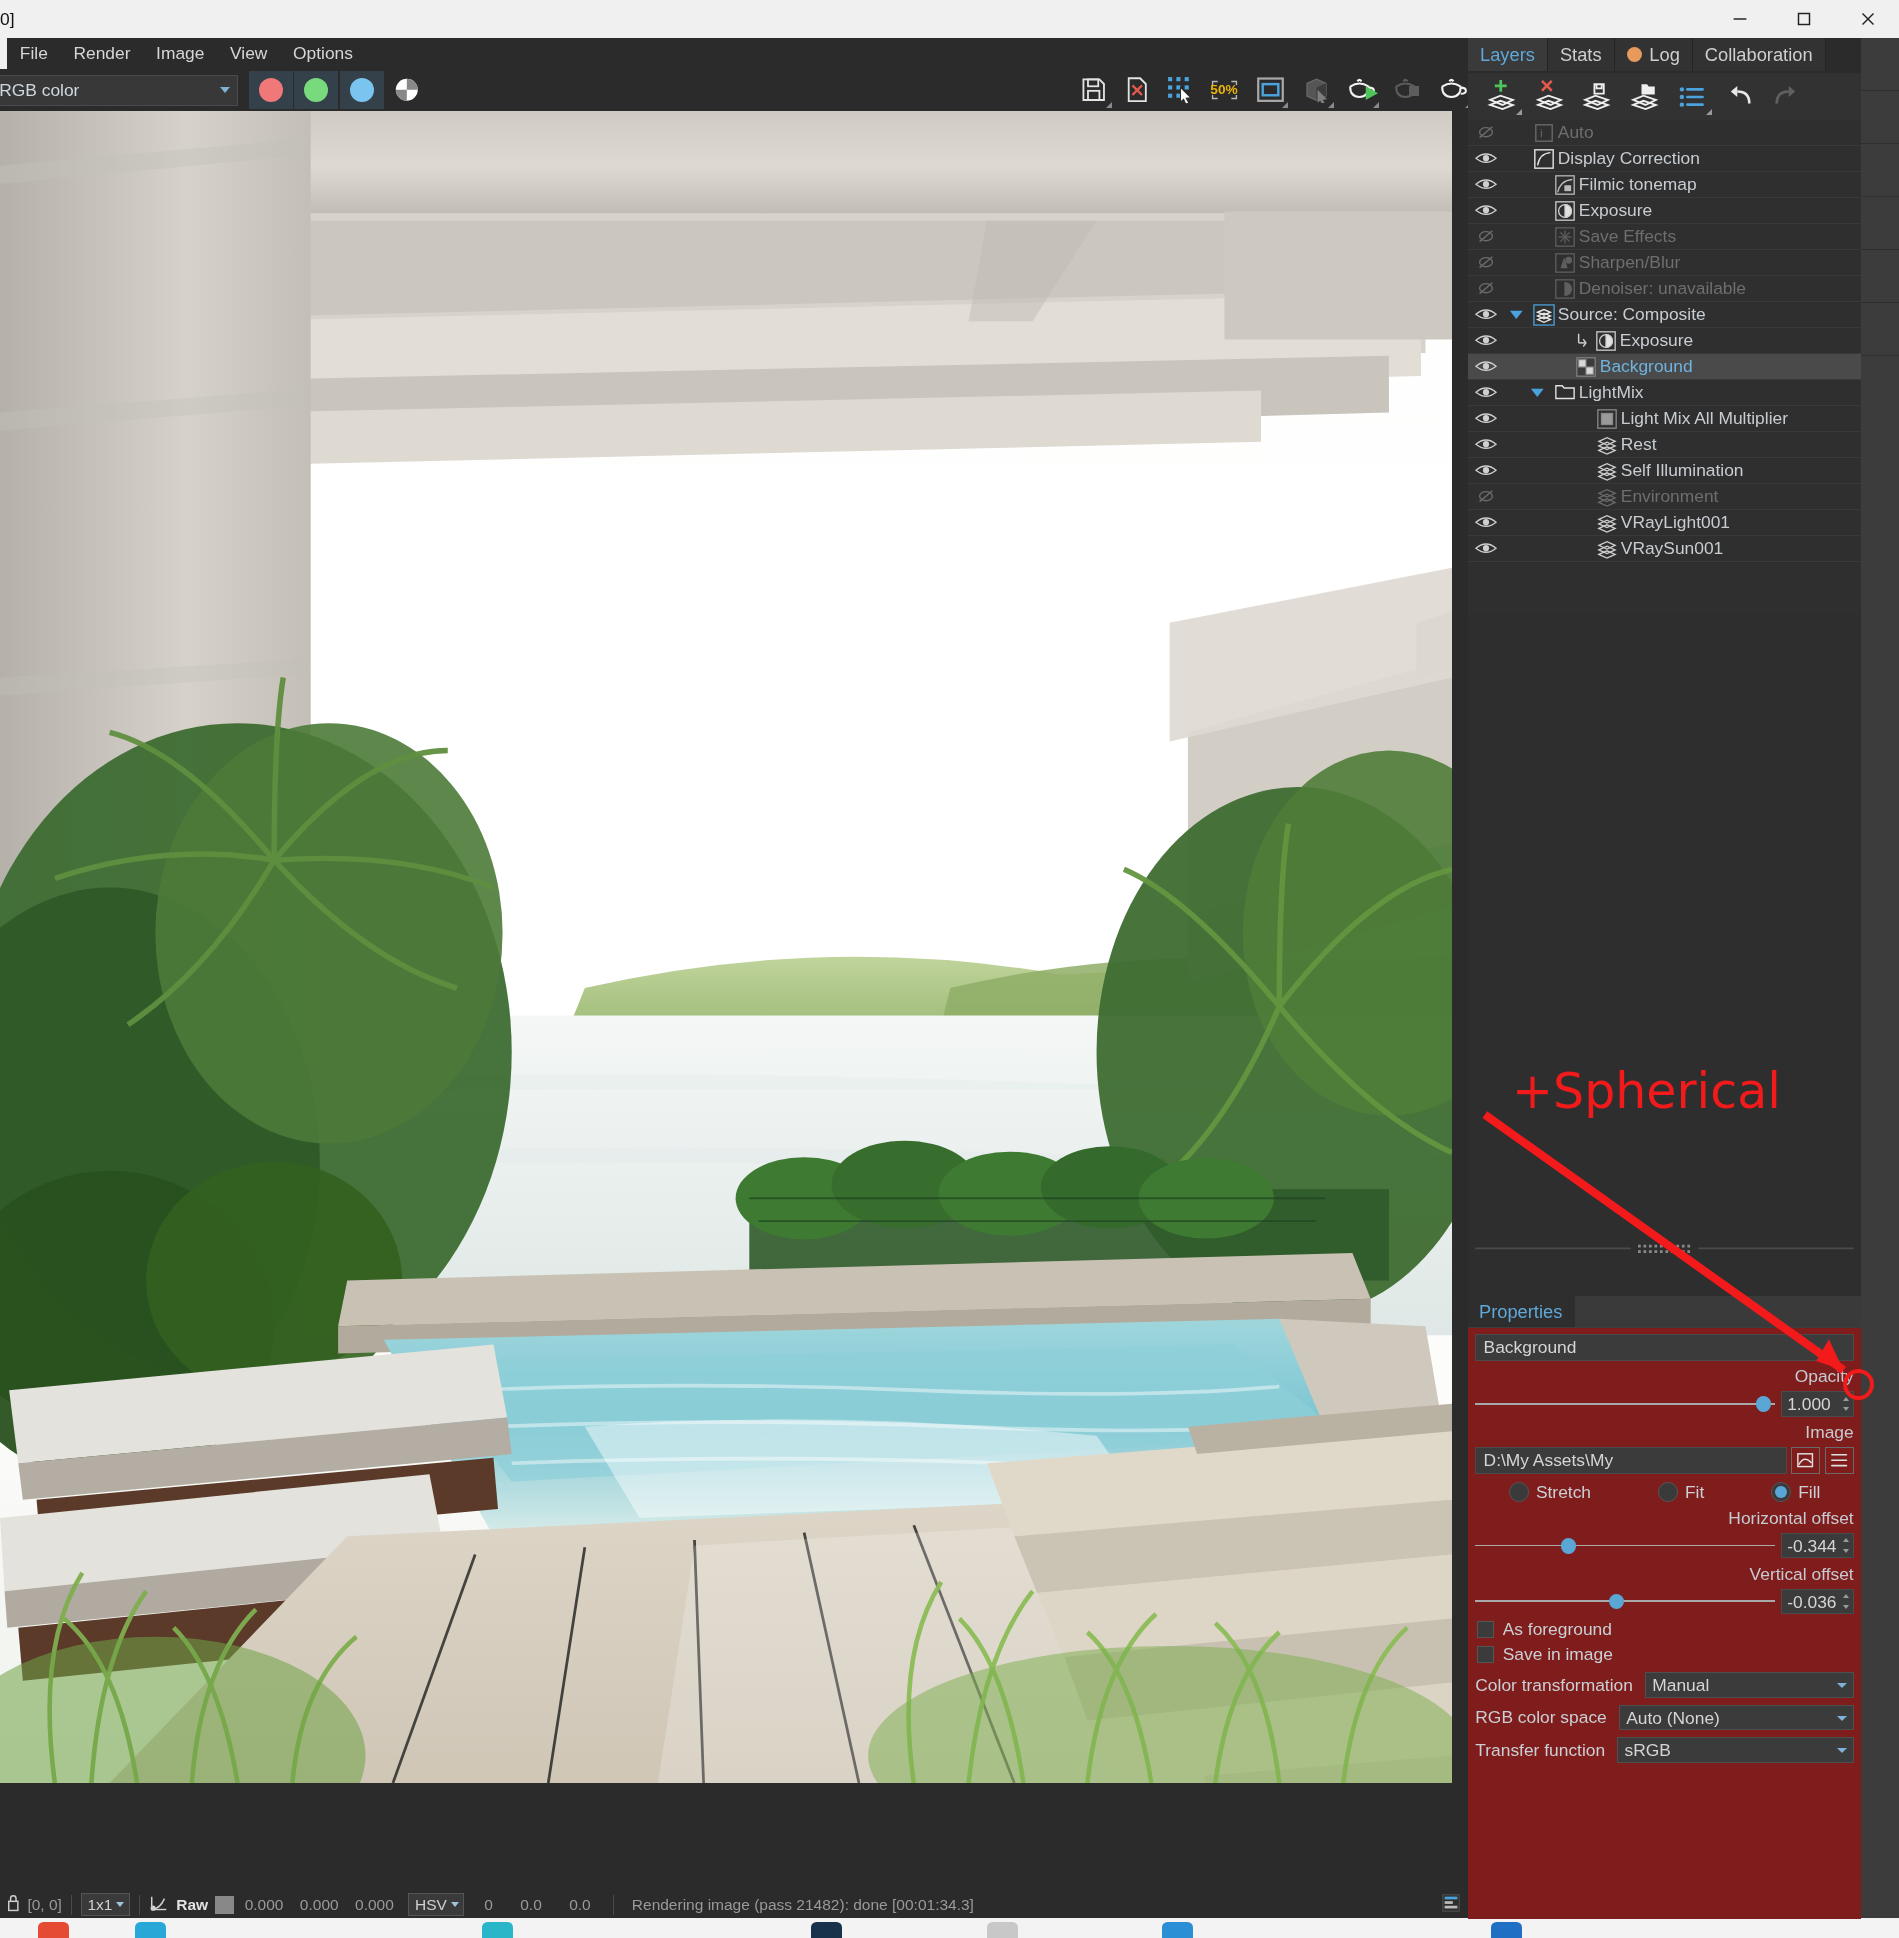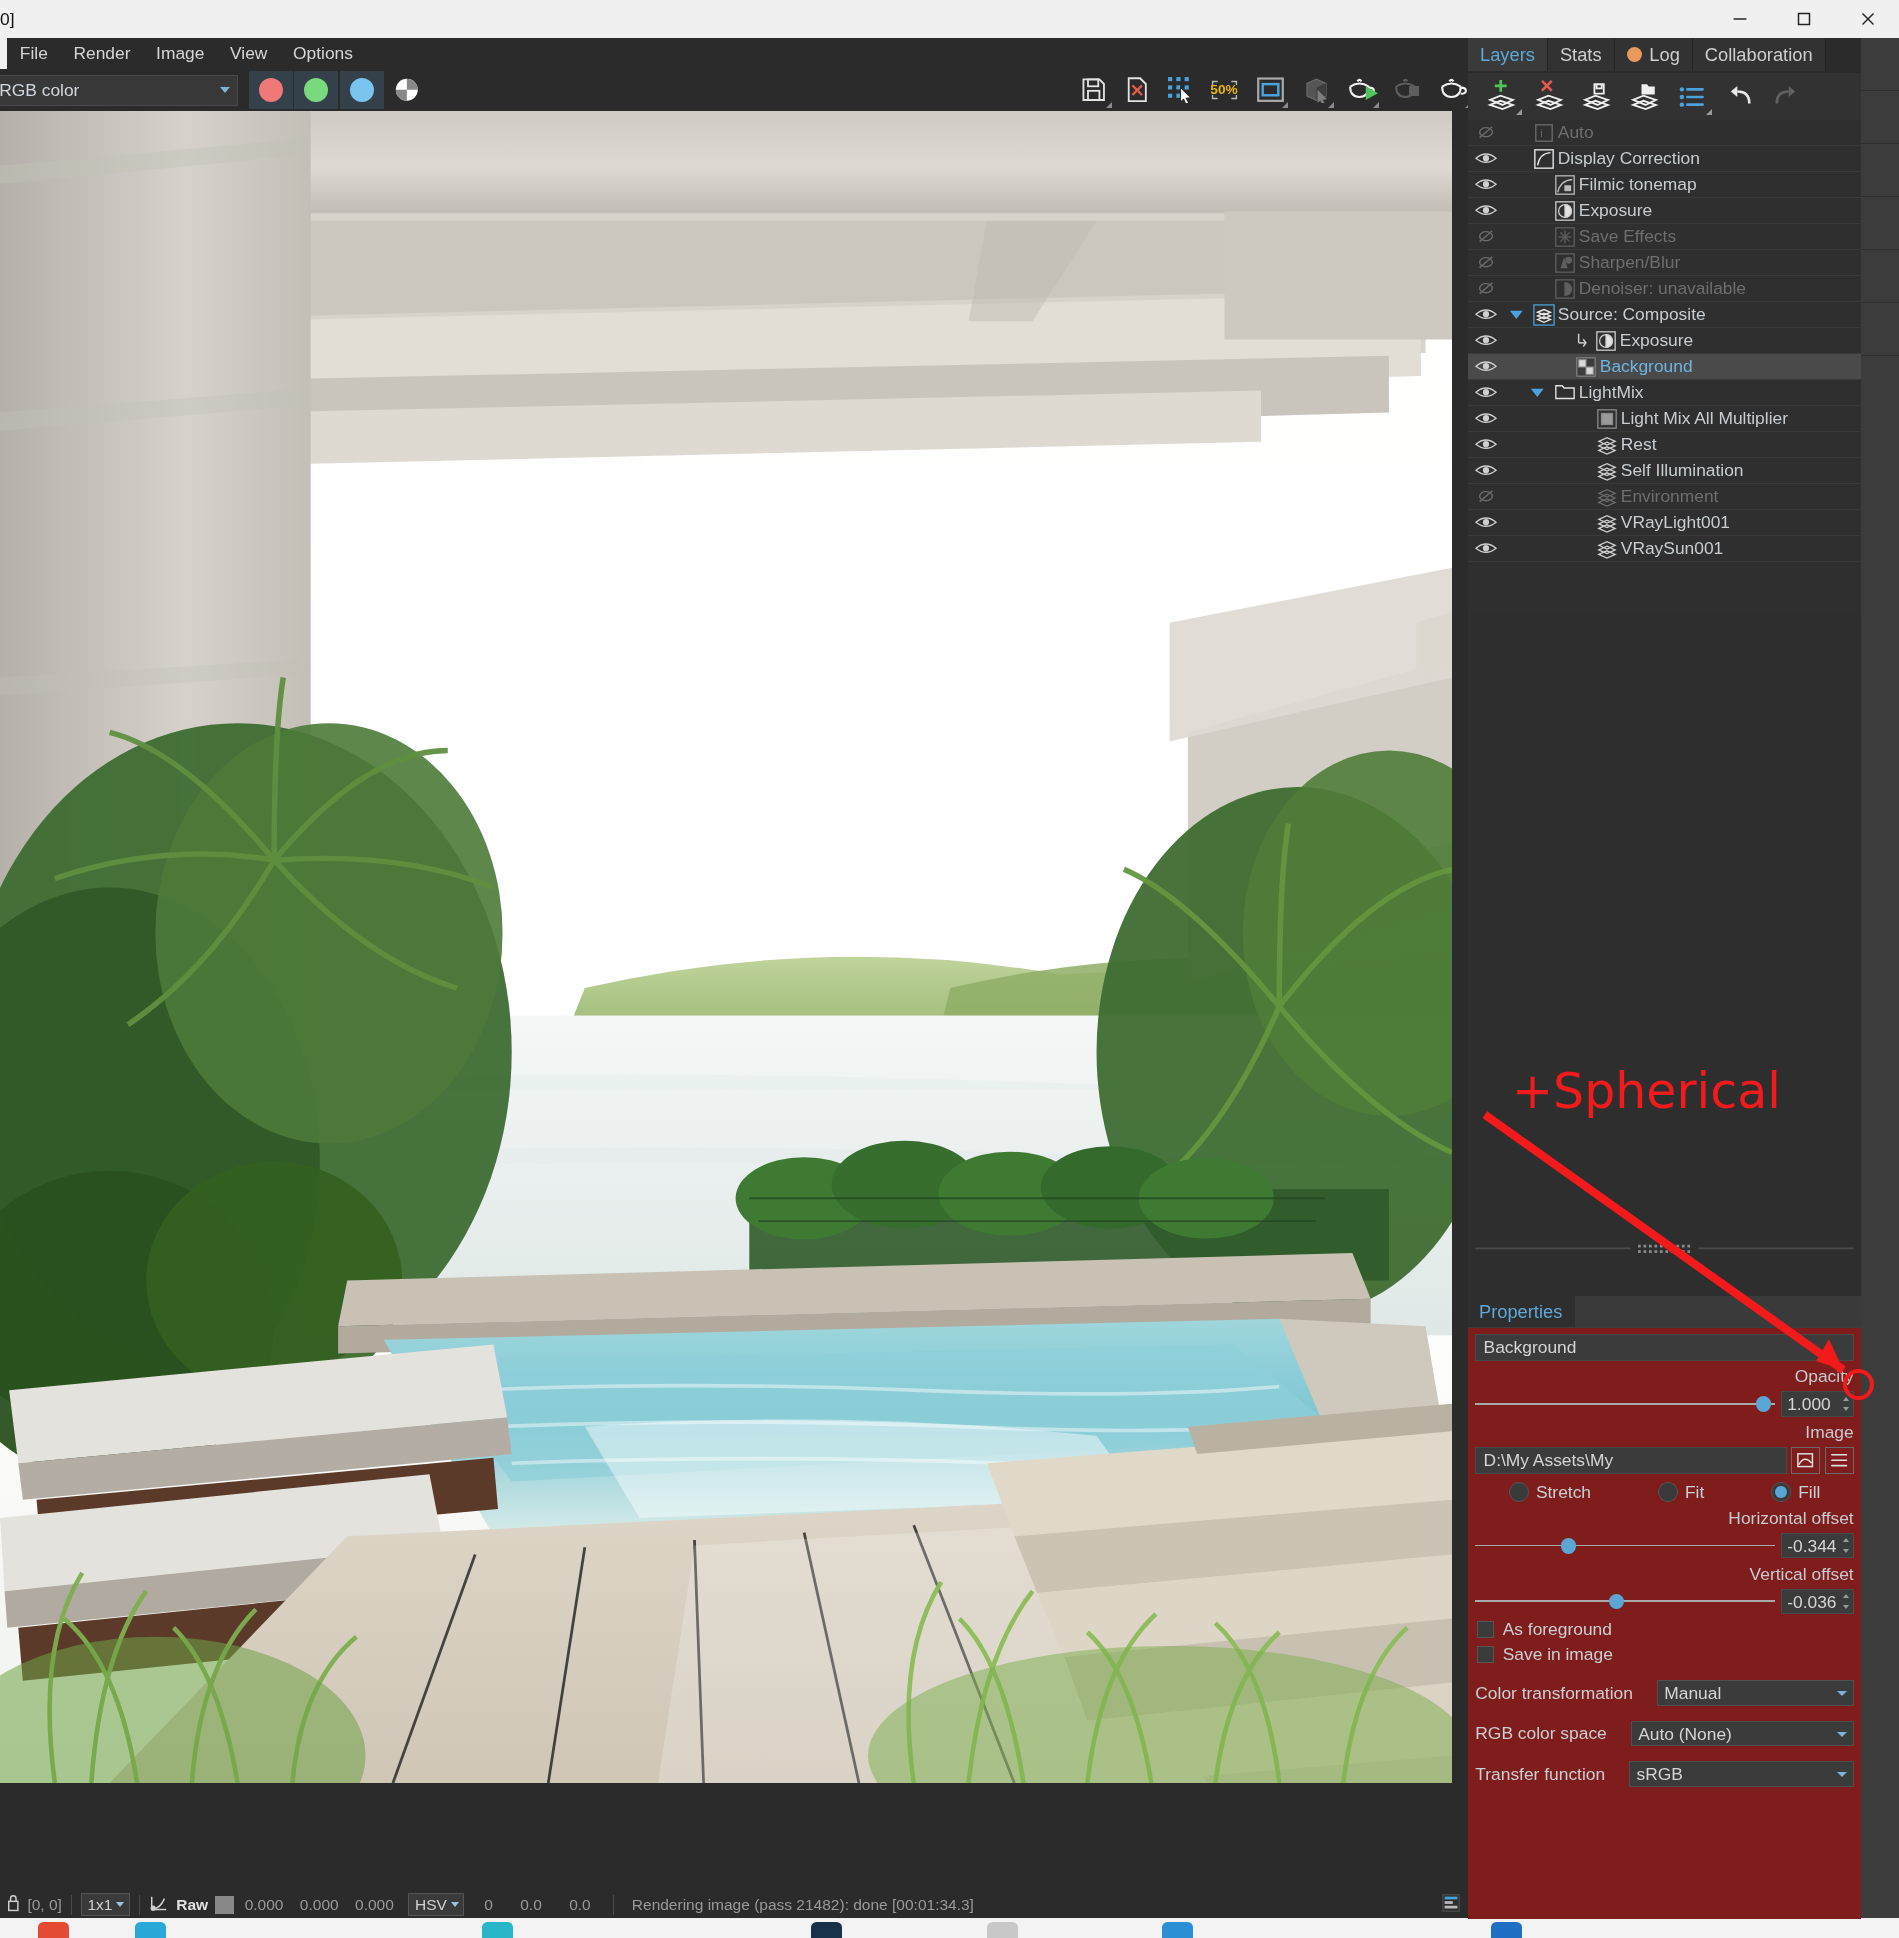--- a/index.html
+++ b/index.html
@@ -107,21 +107,21 @@
      border-left:3.7px solid transparent;border-right:3.7px solid transparent; }
   .spin .up { top:4.6px; border-bottom:4.6px solid #9a9a9a; }
   .spin .dn { bottom:4.6px; border-top:4.6px solid #9a9a9a; }
   .radio-row { display:flex; align-items:center; justify-content:space-around; margin:7.3px 0 1.8px; }
   .radio { display:flex; align-items:center; gap:7.3px; color:#c9cfd4; font-size:17.4px; }
   .rdot { width:20px; height:20px; border-radius:50%; background:#3a3a3a; border:0.9px solid #555; }
   .rdot.on { background:#3a3a3a; border:0.9px solid #555; display:flex; align-items:center; justify-content:center; }
   .rdot.on::after { content:""; width:12px;height:12px;border-radius:50%; background:#59a6d6; }
   .chk-row { display:flex; align-items:center; gap:8.2px; margin:4.6px 0 0 1.8px; color:#c9cfd4; font-size:17.4px; }
   .chk { width:17.4px;height:17.4px; background:#3b3b3b; border:0.9px solid #555; }
-  .combo-row { display:flex; align-items:center; gap:24px; margin-top:15px; }
+  .combo-row { display:flex; align-items:center; gap:12px; margin-top:7px; }
   .combo-row .cl { color:#c9cfd4; font-size:17.4px; white-space:nowrap; }
   .combo { flex:1; height:25.6px; background:#3b3b3b; border:0.9px solid #4f4f4f; color:#d5d5d5;
      font-size:17.4px; padding-left:6.4px; line-height:24px; position:relative; }
   .combo .caret { position:absolute; right:5.5px; top:10px; width:0;height:0;
      border-left:5.5px solid transparent;border-right:5.5px solid transparent;border-top:5.5px solid #7fb2d4; }
 
   #annotation { position:absolute; left:1512px; top:1063px; color:#f21a1a;
      font-size:49px; font-family:"DejaVu Sans", sans-serif; z-index:40; }
   #arrow-svg { position:absolute; left:1462px; top:1096px; z-index:39; pointer-events:none; }
   #redcircle { position:absolute; left:1843px; top:1369px; width:31px; height:31px;

